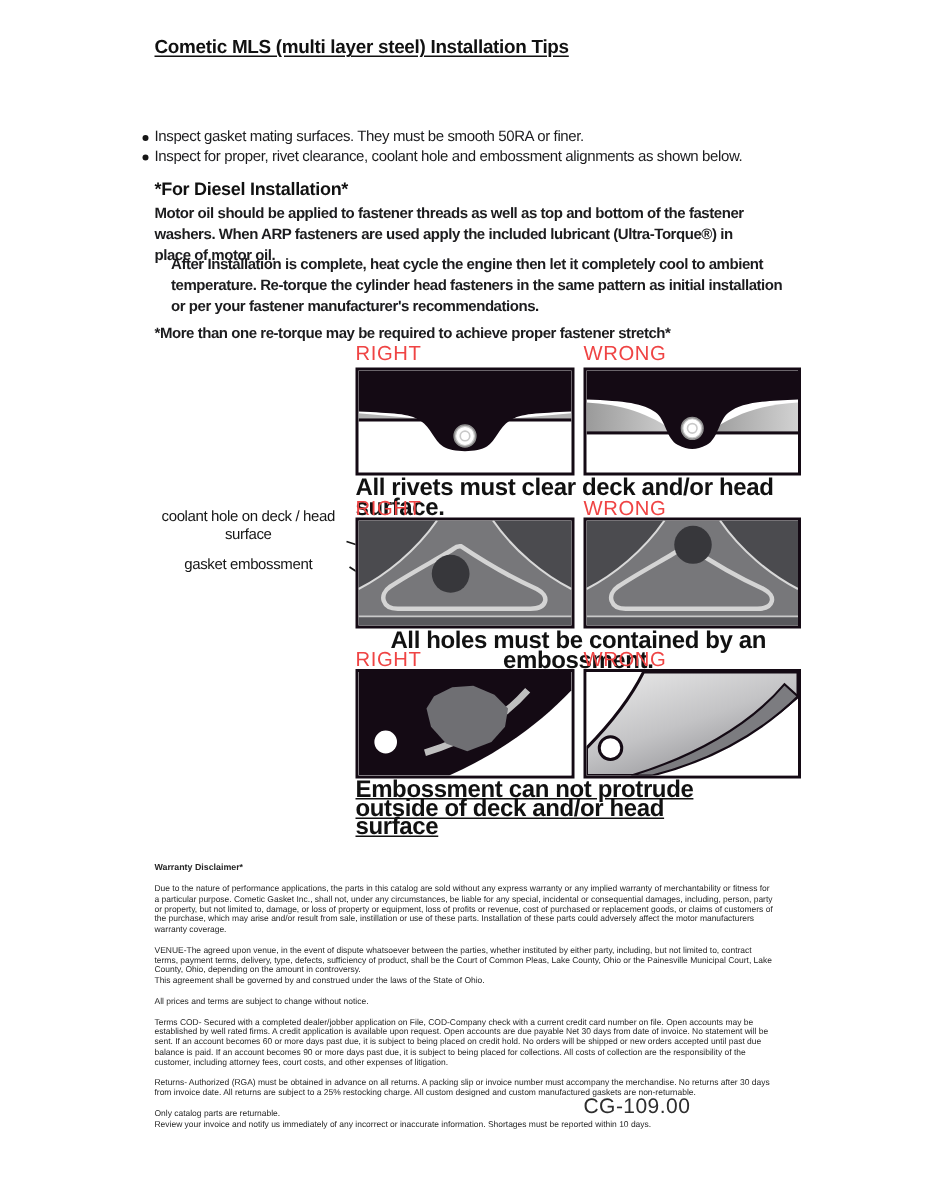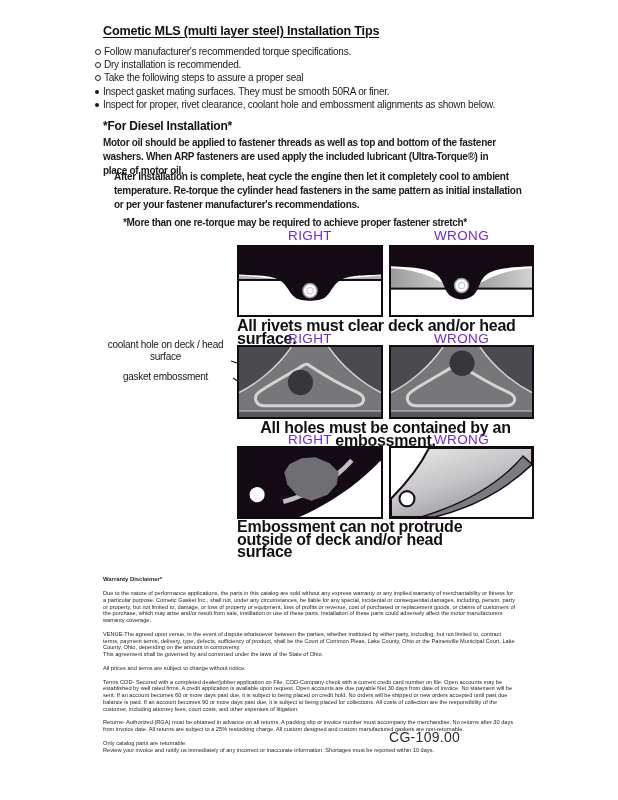--- a/index.html
+++ b/index.html
@@ -15,55 +15,50 @@
   .bullet-list li .dot{position:absolute;left:0;top:4px;width:4px;height:4px;
                        border:1px solid #222;border-radius:50%;}
   .sub-list{list-style:none;margin:0;padding:0;font-size:10px;letter-spacing:-0.25px;}
   .sub-list li{position:relative;padding-left:8px;line-height:13.2px;}
   .sub-list li .fdot{position:absolute;left:0;top:5px;width:4px;height:4px;
                      background:#161616;border-radius:50%;}
 
   .sec-head{font-size:12px;font-weight:bold;letter-spacing:-0.2px;color:#111;}
   .body-p{font-size:10px;line-height:13.8px;letter-spacing:-0.3px;margin:0;font-weight:bold;}
 
-  .rw-label{font-size:13.5px;font-weight:500;letter-spacing:0.4px;color:#6d28d9;text-align:center;}
+  .rw-label{font-size:13.5px;font-weight:500;letter-spacing:0.4px;color:#ef4444;text-align:left;}
   .panel{border:2.5px solid #140a14;background:#fff;box-sizing:border-box;}
   .panel svg{display:block;width:100%;height:100%;}
   .caption{font-size:16px;font-weight:bold;letter-spacing:-0.25px;color:#111;line-height:12.5px;}
 
   .ptr-label{font-size:10px;letter-spacing:-0.25px;color:#161616;text-align:center;line-height:11.5px;}
 
   .legal{width:414px;color:#262626;}
   .legal h6{font-size:5.9px;font-weight:bold;margin:0 0 8px 0;letter-spacing:0;}
   .legal p{font-size:5.65px;line-height:6.75px;margin:0 0 7px 0;letter-spacing:0;}
   .legal p.tight{margin-bottom:0;}
 
   .footer-code{font-size:14px;letter-spacing:0.3px;color:#2e2e2e;}
 </style>
 </head>
 <body>
 
 <div class="page">
 
   <div class="abs doc-title" style="left:103px;top:24px;">Cometic MLS (multi layer steel) Installation Tips</div>
 
-  <ul class="abs bullet-list" style="left:95px;top:45px;width:440px;">
-    <li><span class="dot"></span><span>Follow manufacturer's recommended torque specifications.</span></li>
-    <li><span class="dot"></span><span>Dry installation is recommended.</span></li>
-    <li><span class="dot"></span><span>Take the following steps to assure a proper seal</span></li>
-  </ul>
   <ul class="abs sub-list" style="left:95px;top:85px;width:440px;">
     <li><span class="fdot"></span><span>Inspect gasket mating surfaces.  They must be smooth 50RA or finer.</span></li>
     <li><span class="fdot"></span><span>Inspect for proper, rivet clearance, coolant hole and embossment alignments as shown below.</span></li>
   </ul>
 
   <div class="abs sec-head" style="left:103px;top:119px;">*For Diesel Installation*</div>
   <p class="abs body-p" style="left:103px;top:136px;width:408px;">Motor oil should be applied to fastener threads as well as top and bottom of the fastener washers. When ARP fasteners are used apply the included lubricant (Ultra-Torque®) in place of motor oil.</p>
   <p class="abs body-p" style="left:114px;top:170px;width:408px;">After Installation is complete, heat cycle the engine then let it completely cool to ambient temperature. Re-torque the cylinder head fasteners in the same pattern as initial installation or per your fastener manufacturer's recommendations.</p>
-  <p class="abs body-p" style="left:103px;top:216px;width:430px;margin-left:20px;">*More than one re-torque may be required to achieve proper fastener stretch*</p>
+  <p class="abs body-p" style="left:103px;top:216px;width:430px;">*More than one re-torque may be required to achieve proper fastener stretch*</p>
 
   <div class="abs rw-label" style="left:237px;top:228px;width:146px;">RIGHT</div>
   <div class="abs rw-label" style="left:389px;top:228px;width:145px;">WRONG</div>
 
   <div class="abs panel" style="left:237px;top:245px;width:146px;height:72px;">
     <svg viewBox="0 0 141 67" preserveAspectRatio="none">
       <polygon points="0,28 50,32.5 0,32.5" fill="#b4b4b4"></polygon>
       <polygon points="141,28 91,32.5 141,32.5" fill="#b4b4b4"></polygon>
       <rect x="0" y="31.5" width="141" height="2" fill="#140a14"></rect>
       <path d="M0,0 H141 V27 C118,28.2 108,28 100,33 C93,37.5 91,46 85,50 C79,54 62,54 56,50 C50,46 48,37.5 41,33 C33,28 23,28.2 0,27 Z" fill="#140a14"></path>
@@ -150,21 +145,21 @@
             <stop offset="0.55" stop-color="#c3c3c5"></stop>
             <stop offset="1" stop-color="#8f8f93"></stop>
         </linearGradient>
       </defs>
       <rect width="141" height="68" fill="#ffffff"></rect>
       <path d="M38,0 H141 V16 C112,42 78,58 40,68 L0,68 V50 C16,34 29,18 38,0 Z" fill="url(#sg1)" stroke="#140a14" stroke-width="2"></path>
       <path d="M30,68 C70,56 108,36 132,8 L141,16 C114,42 80,59 44,68 Z" fill="#7c7c80" stroke="#140a14" stroke-width="1.4"></path>
       <circle cx="16" cy="50" r="7.5" fill="#ffffff" stroke="#140a14" stroke-width="2"></circle>
     </svg>
   </div>
-  <div class="abs caption" style="left:237px;top:521px;width:230px;">Embossment can not protrude outside of deck and/or head surface</div>
+  <div class="abs caption" style="left:237px;top:521px;width:230px;text-decoration:underline;">Embossment can not protrude outside of deck and/or head surface</div>
 
   <div class="abs legal" style="left:103px;top:576px;">
     <h6>Warranty Disclaimer*</h6>
     <p>Due to the nature of performance applications, the parts in this catalog are sold without any express warranty or any implied warranty of merchantability or fitness for a particular purpose.  Cometic Gasket Inc., shall not, under any circumstances, be liable for any special, incidental or consequential damages, including, person, party or property, but not limited to, damage, or loss of property or equipment, loss of profits or revenue, cost of purchased or replacement goods, or claims of customers of the purchase, which may arise and/or result from sale, instillation or use of these parts.  Installation of these parts could adversely affect the motor manufacturers warranty coverage.</p>
     <p class="tight">VENUE-The agreed upon venue, in the event of dispute whatsoever between the parties, whether instituted by either party, including, but not limited to, contract terms, payment terms, delivery, type, defects, sufficiency of product, shall be the Court of Common Pleas, Lake County, Ohio or the Painesville Municipal Court, Lake County, Ohio, depending on the amount in controversy.</p>
     <p>This agreement shall be governed by and construed under the laws of the State of Ohio.</p>
     <p>All prices and terms are subject to change without notice.</p>
     <p>Terms COD- Secured with a completed dealer/jobber application on File, COD-Company check with a current credit card number on file.  Open accounts may be established by well rated firms.  A credit application is available upon request.  Open accounts are due payable Net 30 days from date of invoice.  No statement will be sent.  If an account becomes 60 or more days past due, it is subject to being placed on credit hold.  No orders will be shipped or new orders accepted until past due balance is paid.  If an account becomes 90 or more days past due, it is subject to being placed for collections.  All costs of collection are the responsibility of the customer, including attorney fees, court costs, and other expenses of litigation.</p>
     <p>Returns- Authorized (RGA) must be obtained in advance on all returns.  A packing slip or invoice number must accompany the merchandise.  No returns after 30 days from invoice date.  All returns are subject to a 25% restocking charge.  All custom designed and custom manufactured gaskets are non-returnable.</p>
     <p class="tight">Only catalog parts are returnable.</p>

